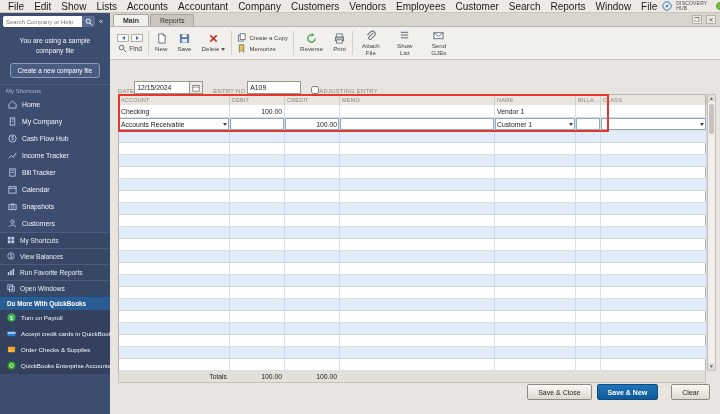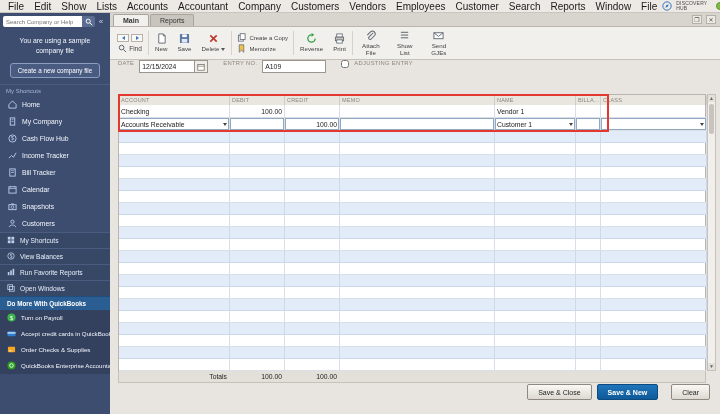--- a/index.html
+++ b/index.html
@@ -44,26 +44,26 @@
   .find-block { display:flex; flex-direction:column; align-items:center; justify-content:center; gap:2px; padding:0 4px; }
   .nav-arrows { display:flex; gap:2px; }
   .mini-btn { width:12px; height:8px; border:1px solid #b5b1a9; background:#faf8f4; display:flex; align-items:center; justify-content:center; cursor:pointer; }
   .tri-l { width:0; height:0; border-top:2.5px solid transparent; border-bottom:2.5px solid transparent; border-right:3.5px solid #3a78c2; }
   .tri-r { width:0; height:0; border-top:2.5px solid transparent; border-bottom:2.5px solid transparent; border-left:3.5px solid #3a78c2; }
   .find-btn { display:flex; align-items:center; gap:2px; font-size:6.5px; color:#3f3f3f; cursor:pointer; }
   .stack { display:flex; flex-direction:column; justify-content:center; gap:2px; padding:0 4px; }
   .stack-row { display:flex; align-items:center; gap:3px; font-size:6px; color:#3f3f3f; cursor:pointer; white-space:nowrap; }
   .caret { width:0; height:0; border-left:2.5px solid transparent; border-right:2.5px solid transparent; border-top:3px solid #555; display:inline-block; }
 
-  .formrow { height:34px; display:flex; align-items:flex-start; padding:0 8px; gap:5px; }
+  .formrow { height:34px; display:flex; align-items:flex-end; padding:0 8px; }
   .f-label { font-size:5.8px; color:#8b867e; letter-spacing:.3px; white-space:nowrap; }
   .input-wrap { display:flex; align-items:stretch; }
   .txt-input { height:13px; font-size:6.8px; border:1px solid #9b968d; padding:0 2px; background:#fff; color:#222; font-family:"Liberation Sans",sans-serif; }
   .date-input { width:56px; }
-  .entry-input { width:64px; margin-right:10px; }
+  .entry-input { width:54px; margin-right:10px; }
   .cal-btn { width:13px; height:13px; border:1px solid #9b968d; border-left:none; background:#efece7; display:flex; align-items:center; justify-content:center; cursor:pointer; margin-right:10px; }
   .chk { width:8px; height:8px; cursor:pointer; }
 
   
   .jgrid { display:grid; grid-template-columns:111px 55px 55px 155px 81px 25px 106px; }
   .table-wrap { position:absolute; left:8px; top:81px; width:588px; border:1px solid #b9b5ae; background:#fff; }
   .tbl-header { height:10px; background:#e9e6e0; }
   .th { font-size:5.5px; color:#8b867e; padding:1.5px 2px; border-right:1px solid #d2cec7; overflow:hidden; white-space:nowrap; letter-spacing:.2px; }
   .tbl-row { height:13px; }
   .tbl-row.empty { height:12px; }

